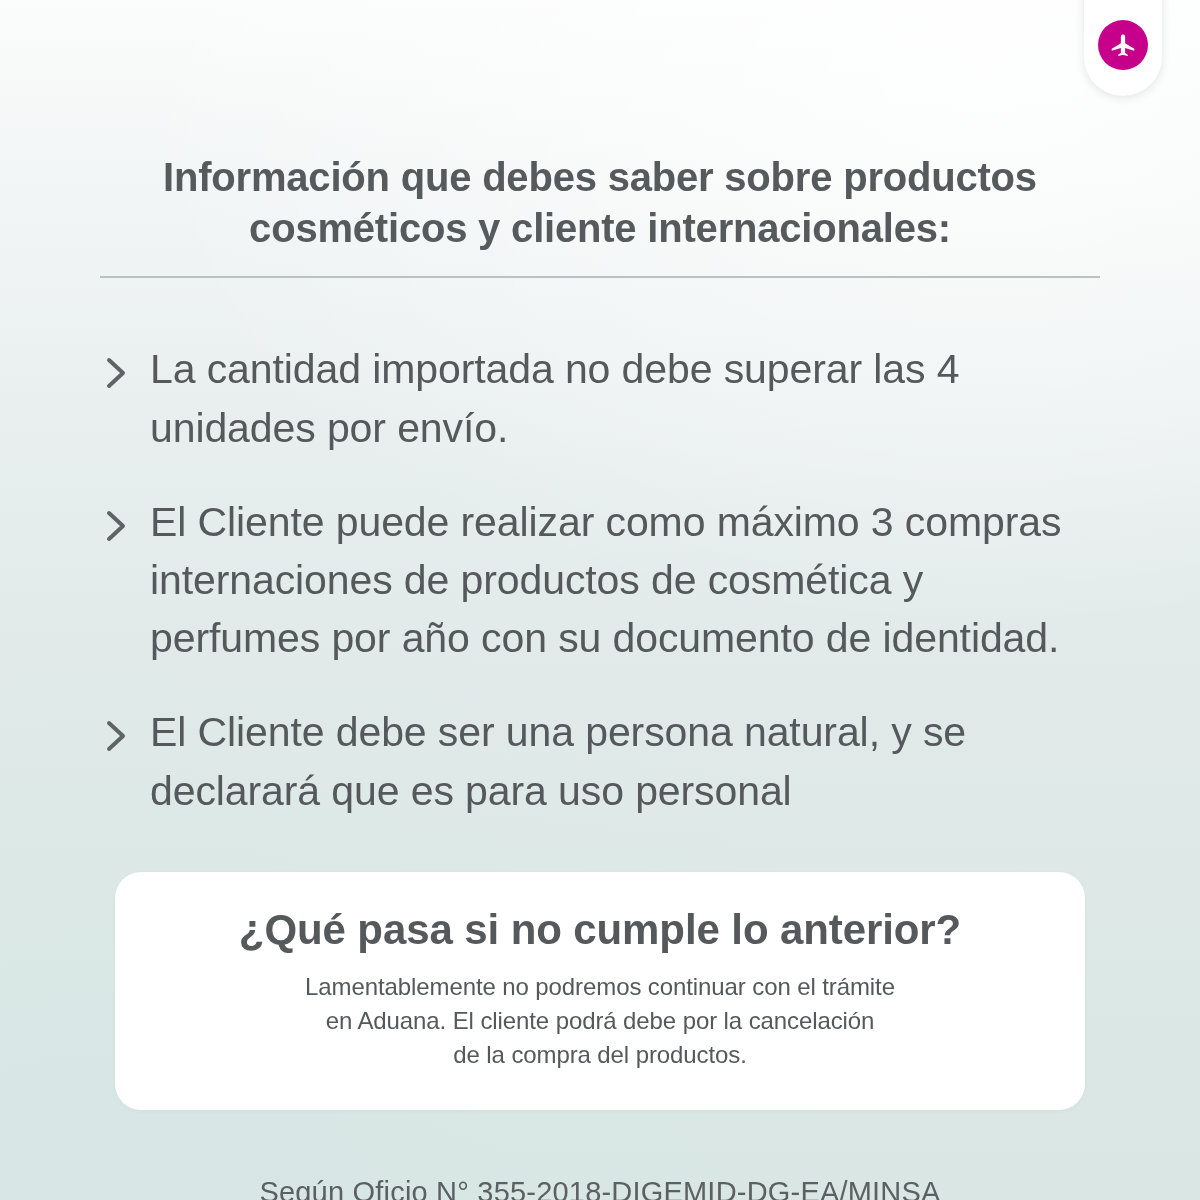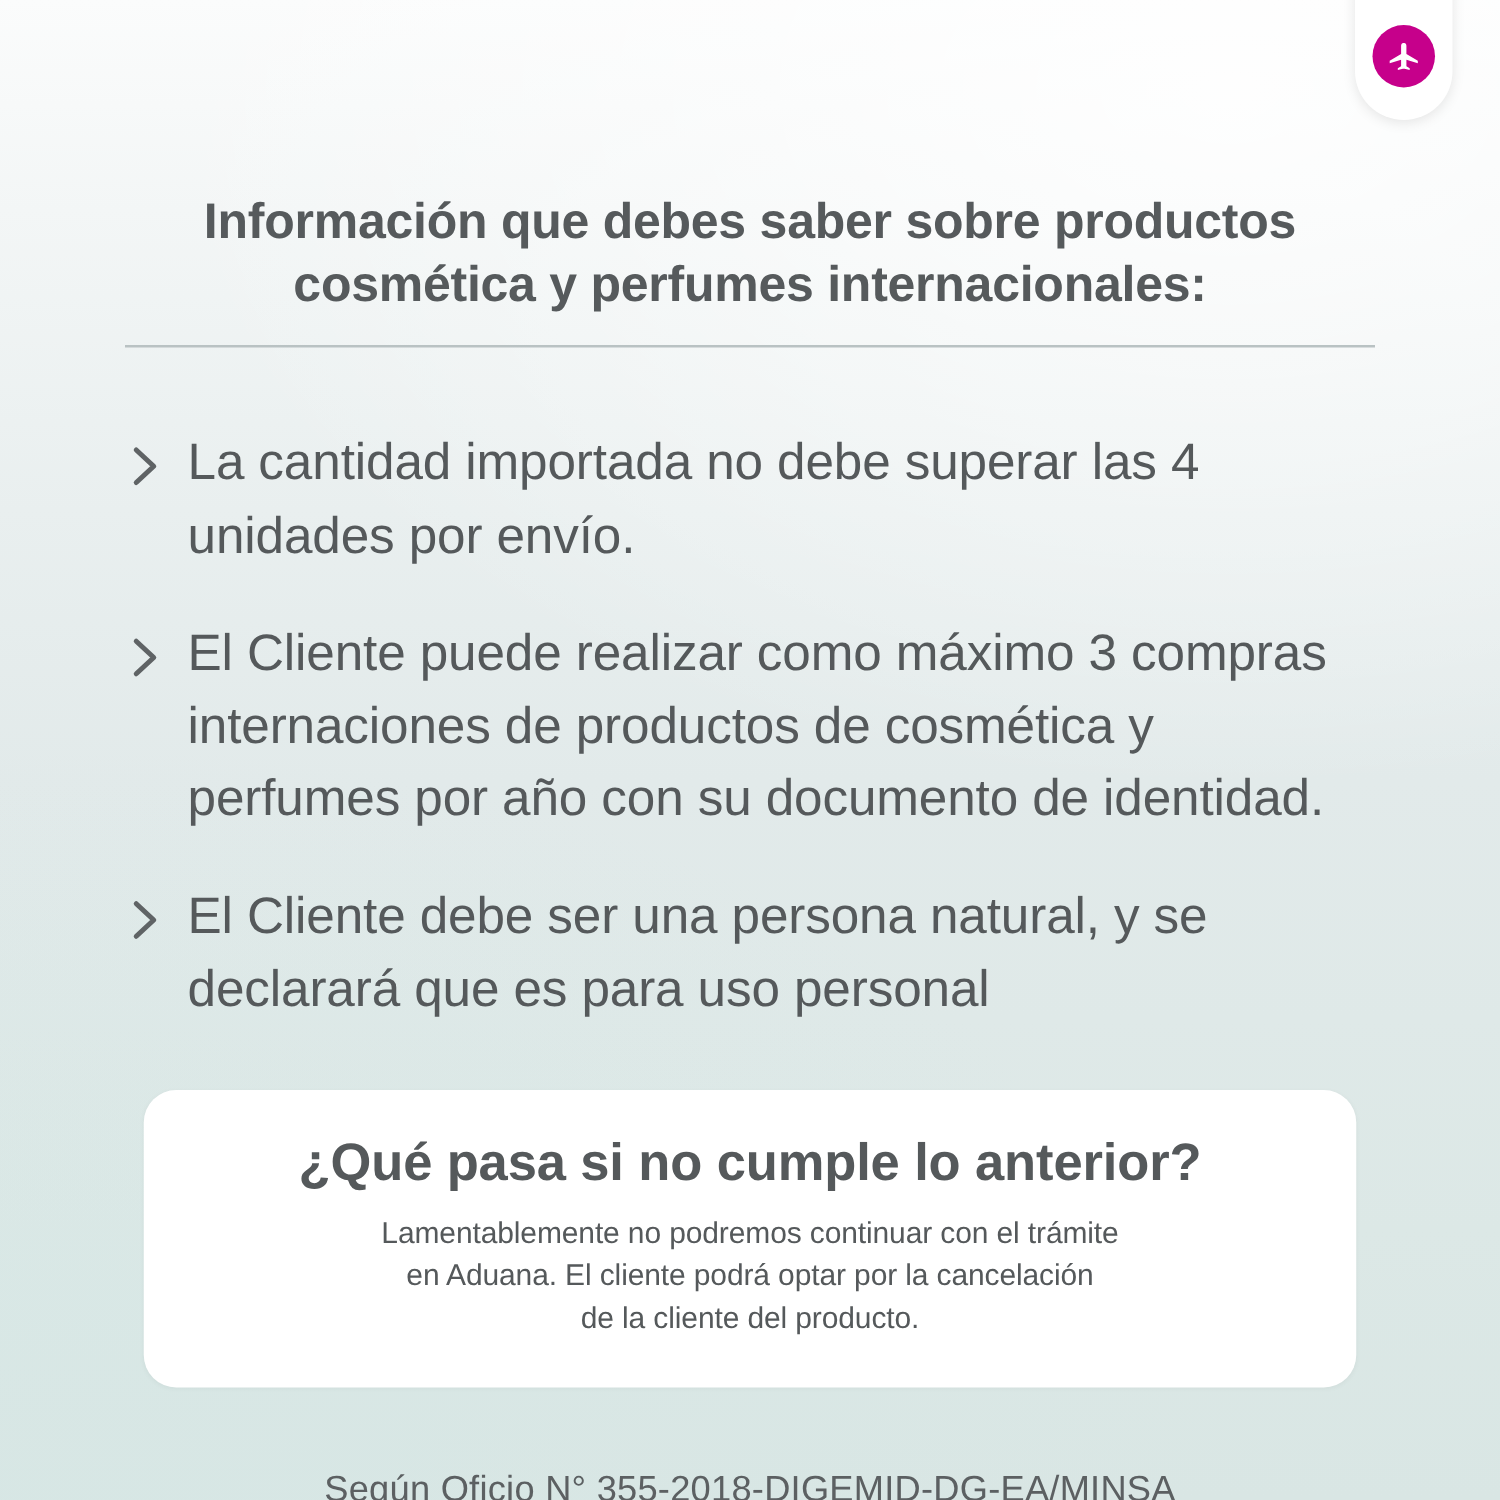--- a/index.html
+++ b/index.html
@@ -174,21 +174,21 @@
           <path fill="#ffffff" d="M21 16.5v-1.6l-7.3-4.3V5.2c0-.9-.6-1.7-1.4-1.7h-.6c-.8 0-1.4.8-1.4 1.7v5.4L3 14.9v1.6l7.3-2.2v4.1l-2.1 1.3v1.1l3.3-.8h1l3.3.8v-1.1l-2.1-1.3v-4.1L21 16.5z"></path>
         </svg>
       </span>
     </div>
   </div>
 
   <div class="content">
 
     <h1 class="title">
       <span class="line">Información que debes saber sobre productos</span>
-      <span class="line">cosmética y perfumes internacionales:</span>
+      <span class="line">cosméticos y cliente internacionales:</span>
     </h1>
 
     <div class="rule"></div>
 
     <ul class="bullets">
 
       <li class="bullet">
         <span class="chev">
           <svg width="26" height="34" viewBox="0 0 26 34" aria-hidden="true">
             <path d="M5 4 L19 17 L5 30" fill="none" stroke="#5f6365" stroke-width="4" stroke-linecap="round" stroke-linejoin="round"></path>
@@ -214,21 +214,21 @@
         </span>
         <span class="bullet-text">El Cliente debe ser una persona natural, y se declarará que es para uso personal</span>
       </li>
 
     </ul>
 
     <div class="card">
       <div class="card-title">¿Qué pasa si no cumple lo anterior?</div>
       <p class="card-body">
         <span class="line">Lamentablemente no podremos continuar con el trámite</span>
-        <span class="line">en Aduana. El cliente podrá optar por la cancelación</span>
-        <span class="line">de la cliente del producto.</span>
+        <span class="line">en Aduana. El cliente podrá debe por la cancelación</span>
+        <span class="line">de la compra del productos.</span>
       </p>
     </div>
 
     <div class="footnote">Según Oficio N° 355-2018-DIGEMID-DG-EA/MINSA</div>
 
   </div>
 </div>
 
 </body></html>

